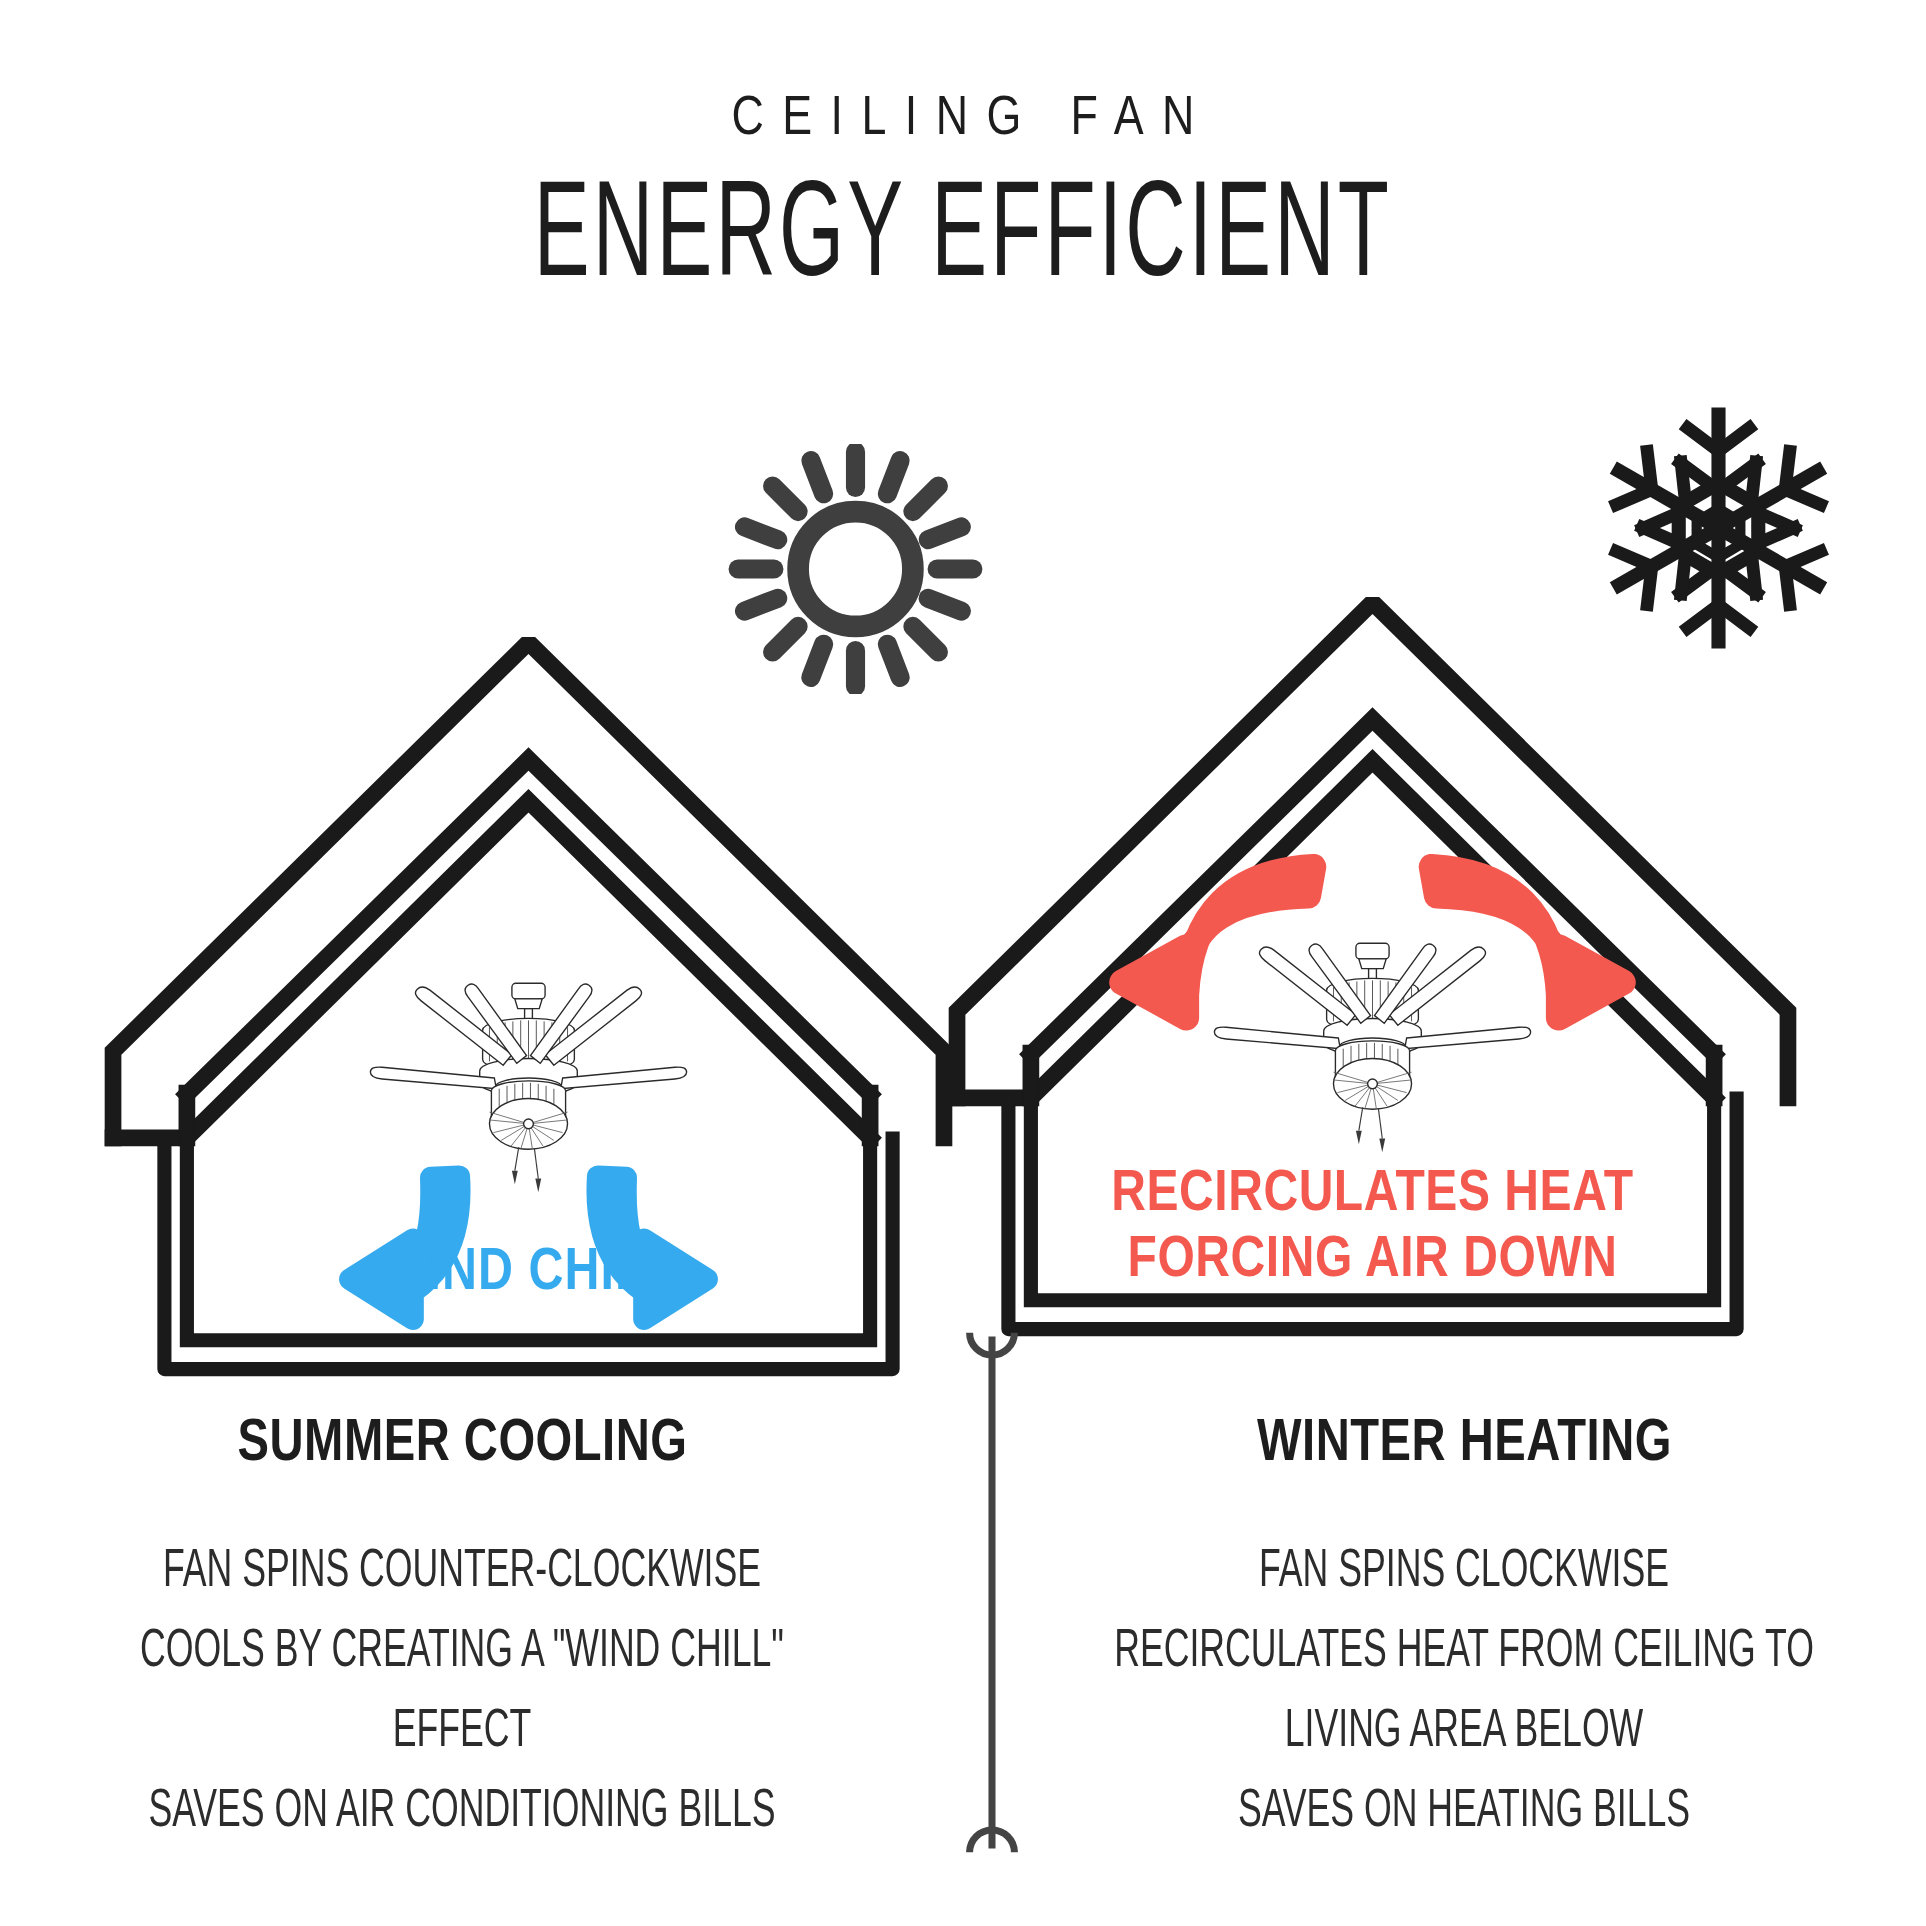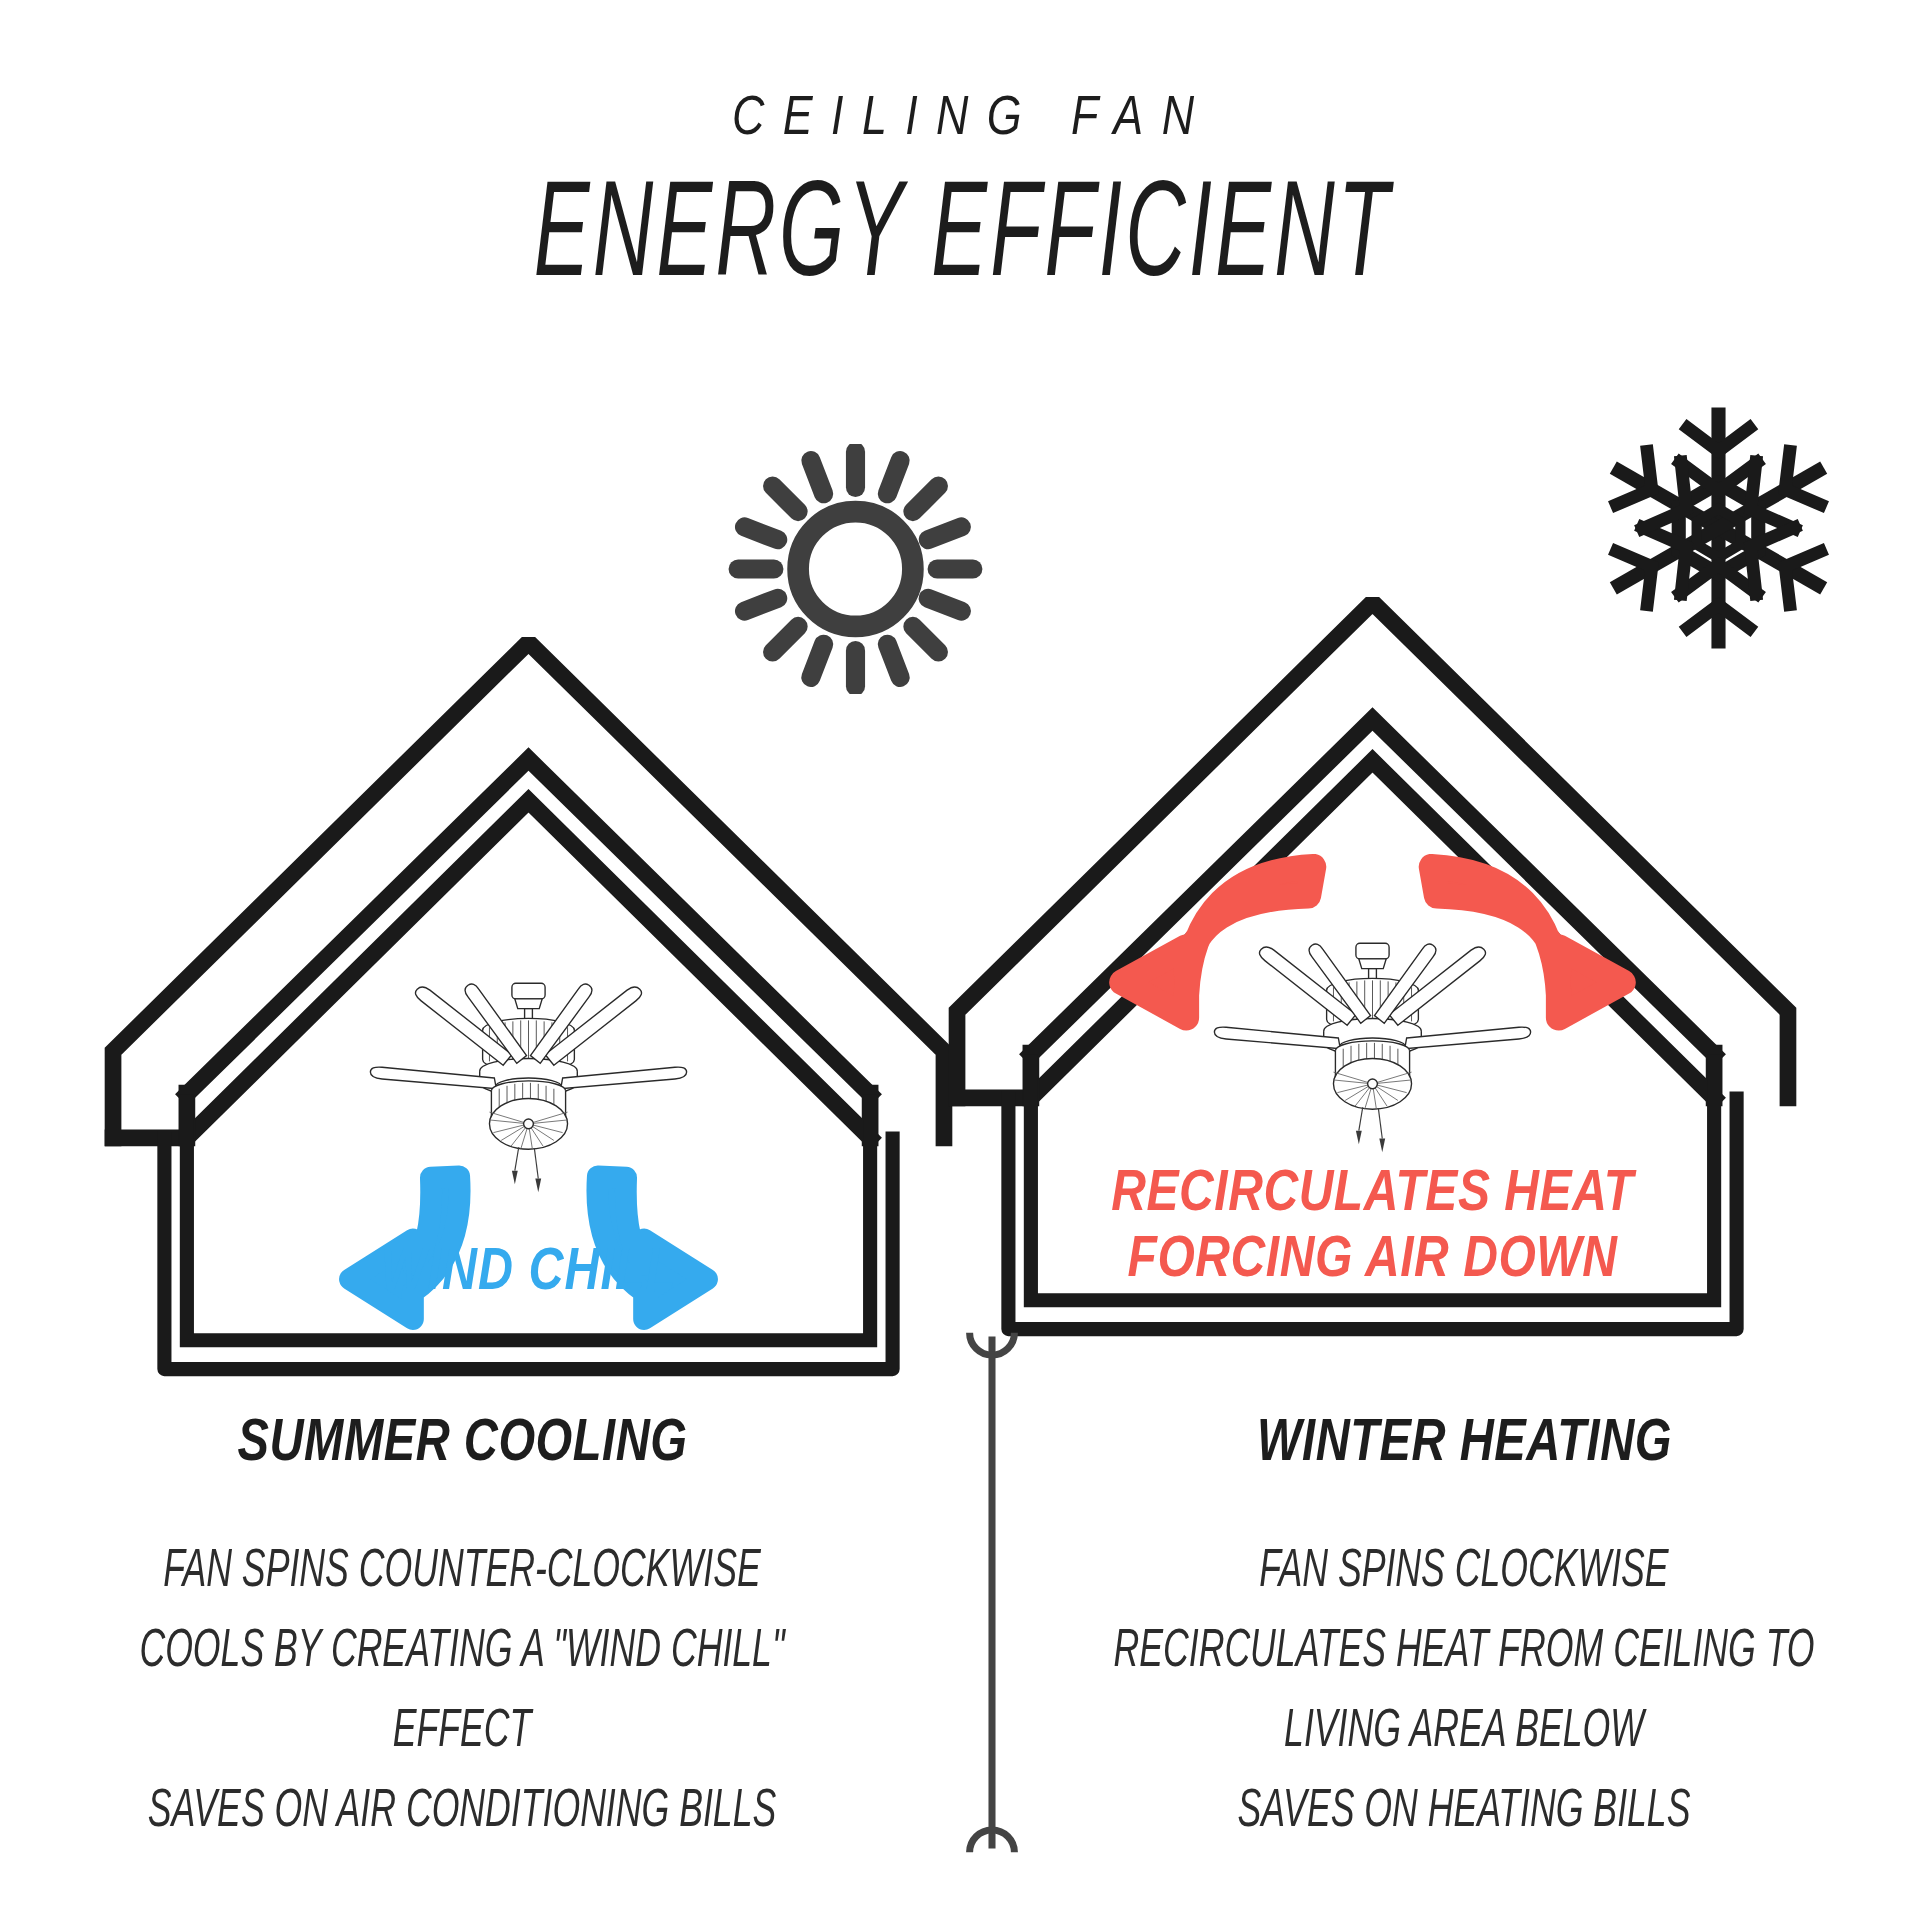--- a/index.html
+++ b/index.html
@@ -14,21 +14,20 @@
     overflow: hidden;
     font-family: "Liberation Sans", sans-serif;
     -webkit-font-smoothing: antialiased;
   }
 
   .stage {
     position: absolute;
     inset: 0;
     width: 1926px;
     height: 1926px;
-    font-style: italic;
   }
 
   
   .eyebrow {
     position: absolute;
     top: 82px;
     left: 0;
     width: 1926px;
     text-align: center;
     font-family: "Liberation Sans", sans-serif;

